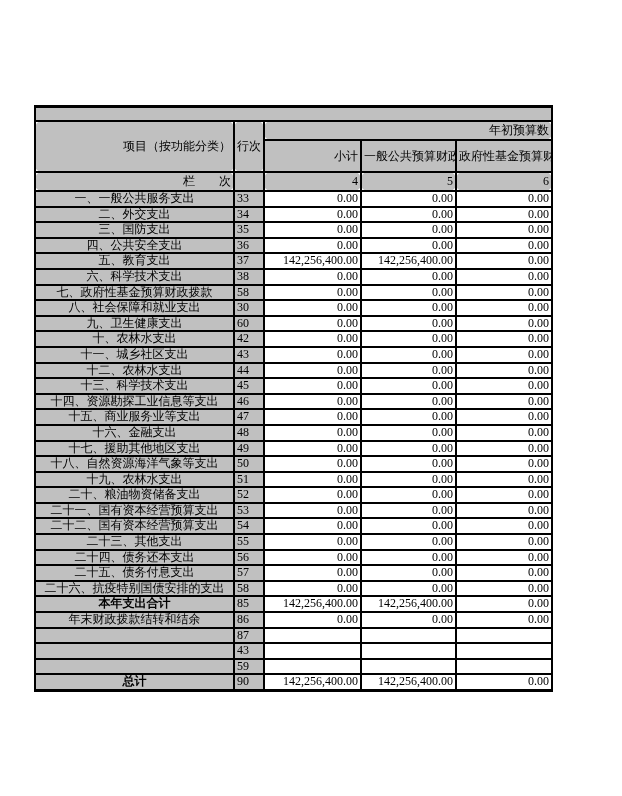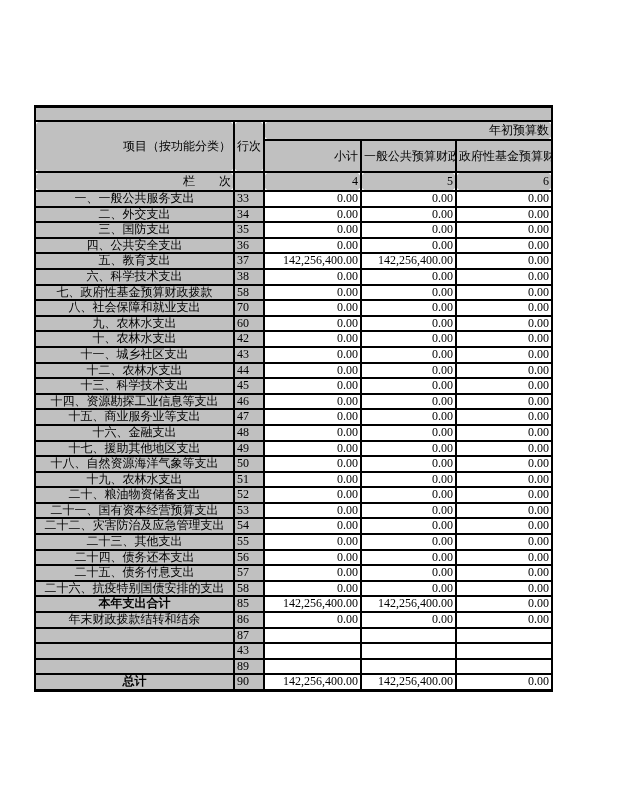--- a/index.html
+++ b/index.html
@@ -143,27 +143,27 @@
   </tr>
         <tr>
     <td class="gray label-cell">七、政府性基金预算财政拨款</td>
     <td class="gray rowno-cell digit">58</td>
     <td class="white val-cell digit">0.00</td>
     <td class="white val-cell digit">0.00</td>
     <td class="white val-cell digit">0.00</td>
   </tr>
         <tr>
     <td class="gray label-cell">八、社会保障和就业支出</td>
-    <td class="gray rowno-cell digit">70</td>
-    <td class="white val-cell digit">0.00</td>
-    <td class="white val-cell digit">0.00</td>
-    <td class="white val-cell digit">0.00</td>
-  </tr>
-        <tr>
-    <td class="gray label-cell">九、农林水支出</td>
+    <td class="gray rowno-cell digit">30</td>
+    <td class="white val-cell digit">0.00</td>
+    <td class="white val-cell digit">0.00</td>
+    <td class="white val-cell digit">0.00</td>
+  </tr>
+        <tr>
+    <td class="gray label-cell">九、卫生健康支出</td>
     <td class="gray rowno-cell digit">60</td>
     <td class="white val-cell digit">0.00</td>
     <td class="white val-cell digit">0.00</td>
     <td class="white val-cell digit">0.00</td>
   </tr>
         <tr>
     <td class="gray label-cell">十、农林水支出</td>
     <td class="gray rowno-cell digit">42</td>
     <td class="white val-cell digit">0.00</td>
     <td class="white val-cell digit">0.00</td>
@@ -240,21 +240,21 @@
     <td class="white val-cell digit">0.00</td>
   </tr>
         <tr>
     <td class="gray label-cell">二十一、国有资本经营预算支出</td>
     <td class="gray rowno-cell digit">53</td>
     <td class="white val-cell digit">0.00</td>
     <td class="white val-cell digit">0.00</td>
     <td class="white val-cell digit">0.00</td>
   </tr>
         <tr>
-    <td class="gray label-cell">二十二、灾害防治及应急管理支出</td>
+    <td class="gray label-cell">二十二、国有资本经营预算支出</td>
     <td class="gray rowno-cell digit">54</td>
     <td class="white val-cell digit">0.00</td>
     <td class="white val-cell digit">0.00</td>
     <td class="white val-cell digit">0.00</td>
   </tr>
         <tr>
     <td class="gray label-cell">二十三、其他支出</td>
     <td class="gray rowno-cell digit">55</td>
     <td class="white val-cell digit">0.00</td>
     <td class="white val-cell digit">0.00</td>
@@ -304,21 +304,21 @@
   </tr>
         <tr>
     <td class="gray label-cell"></td>
     <td class="gray rowno-cell digit">43</td>
     <td class="white val-cell digit"></td>
     <td class="white val-cell digit"></td>
     <td class="white val-cell digit"></td>
   </tr>
         <tr>
     <td class="gray label-cell"></td>
-    <td class="gray rowno-cell digit">89</td>
+    <td class="gray rowno-cell digit">59</td>
     <td class="white val-cell digit"></td>
     <td class="white val-cell digit"></td>
     <td class="white val-cell digit"></td>
   </tr>
         <tr>
     <td class="gray label-cell emph">总计</td>
     <td class="gray rowno-cell digit">90</td>
     <td class="white val-cell digit">142,256,400.00</td>
     <td class="white val-cell digit">142,256,400.00</td>
     <td class="white val-cell digit">0.00</td>

